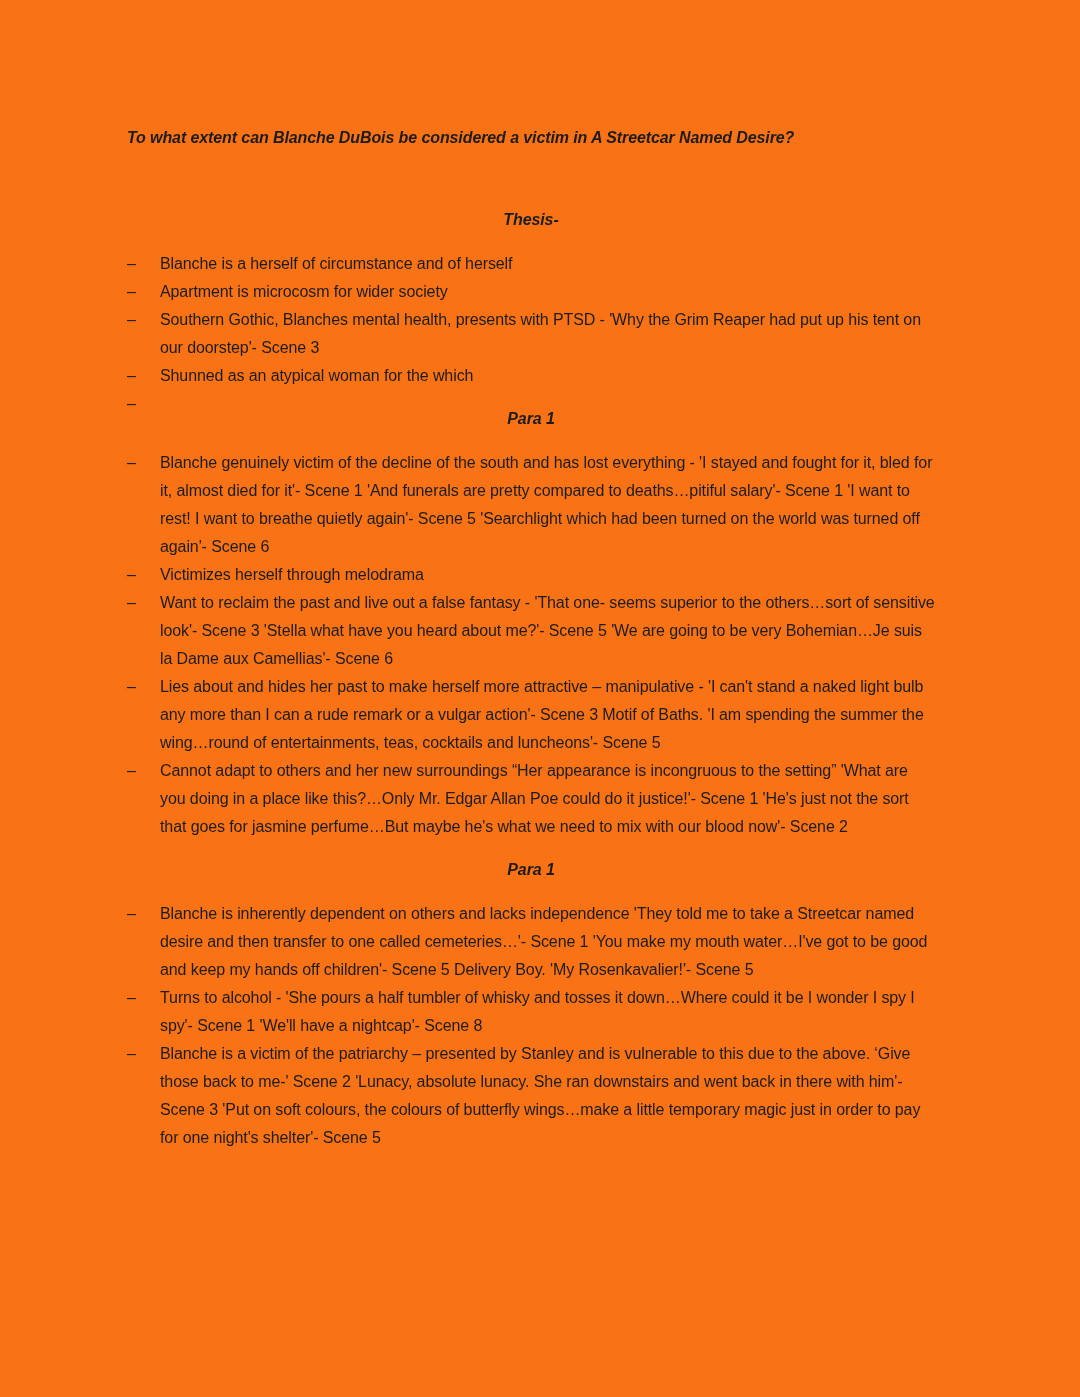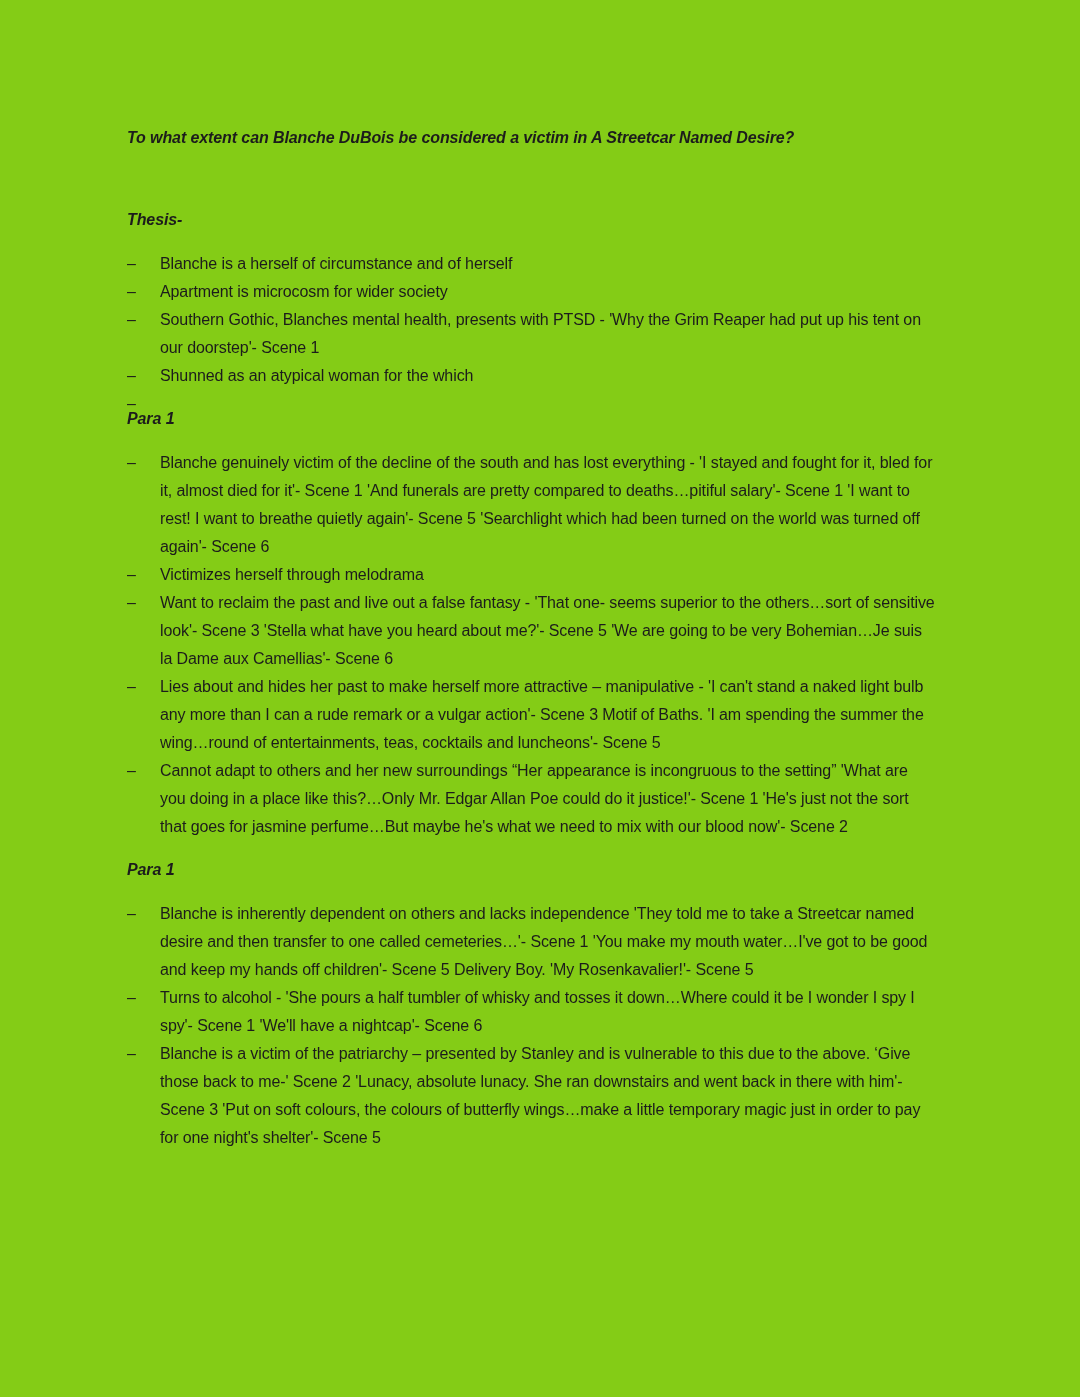--- a/index.html
+++ b/index.html
@@ -11,21 +11,21 @@
     width: 1080px;
     height: 1397px;
     font-family: "Liberation Sans", sans-serif;
     color: #1c1c1c;
     overflow: hidden;
   }
   .page {
     position: relative;
     width: 1080px;
     height: 1397px;
-    background: #84cc16;
+    background: #f97316;
   }
   .content {
     position: absolute;
     left: 127px;
     top: 124px;
     width: 808px;
   }
   .doc-title {
     font-size: 16px;
     line-height: 28px;
@@ -34,20 +34,21 @@
     margin: 0 0 54px 0;
     letter-spacing: -0.1px;
   }
   .section-heading {
     font-size: 16px;
     line-height: 28px;
     font-weight: bold;
     font-style: italic;
     margin: 15px 0 16px 0;
     letter-spacing: -0.1px;
+    text-align: center;
   }
   .bullet-list {
     margin: 0;
     padding: 0;
   }
   .bullet-item {
     position: relative;
     padding-left: 33px;
     font-size: 16px;
     line-height: 28px;
@@ -65,33 +66,33 @@
 <body style="color: rgb(28, 28, 28); background: rgb(255, 255, 255);">
 
 <div class="page">
   <div class="content">
     <h1 class="doc-title">To what extent can Blanche DuBois be considered a victim in A Streetcar Named Desire?</h1>
     <div id="sections">
         <h2 class="section-heading">Thesis-</h2>
         <div class="bullet-list">
           <div class="bullet-item"><span class="dash">–</span><span>Blanche is a herself of circumstance and of herself</span></div>
           <div class="bullet-item"><span class="dash">–</span><span>Apartment is microcosm for wider society</span></div>
-          <div class="bullet-item"><span class="dash">–</span><span>Southern Gothic, Blanches mental health, presents with PTSD - 'Why the Grim Reaper had put up his tent on our doorstep'- Scene 1</span></div>
+          <div class="bullet-item"><span class="dash">–</span><span>Southern Gothic, Blanches mental health, presents with PTSD - 'Why the Grim Reaper had put up his tent on our doorstep'- Scene 3</span></div>
           <div class="bullet-item"><span class="dash">–</span><span>Shunned as an atypical woman for the which</span></div>
           <div class="bullet-item"><span class="dash">–</span></div>
         </div>
         <h2 class="section-heading">Para 1</h2>
         <div class="bullet-list">
           <div class="bullet-item"><span class="dash">–</span><span>Blanche genuinely victim of the decline of the south and has lost everything - 'I stayed and fought for it, bled for it, almost died for it'- Scene 1 'And funerals are pretty compared to deaths…pitiful salary'- Scene 1 'I want to rest! I want to breathe quietly again'- Scene 5 'Searchlight which had been turned on the world was turned off again'- Scene 6</span></div>
           <div class="bullet-item"><span class="dash">–</span><span>Victimizes herself through melodrama</span></div>
           <div class="bullet-item"><span class="dash">–</span><span>Want to reclaim the past and live out a false fantasy - 'That one- seems superior to the others…sort of sensitive look'- Scene 3 'Stella what have you heard about me?'- Scene 5 'We are going to be very Bohemian…Je suis la Dame aux Camellias'- Scene 6</span></div>
           <div class="bullet-item"><span class="dash">–</span><span>Lies about and hides her past to make herself more attractive – manipulative - 'I can't stand a naked light bulb any more than I can a rude remark or a vulgar action'- Scene 3 Motif of Baths. 'I am spending the summer the wing…round of entertainments, teas, cocktails and luncheons'- Scene 5</span></div>
           <div class="bullet-item"><span class="dash">–</span><span>Cannot adapt to others and her new surroundings “Her appearance is incongruous to the setting” 'What are you doing in a place like this?…Only Mr. Edgar Allan Poe could do it justice!'- Scene 1 'He's just not the sort that goes for jasmine perfume…But maybe he's what we need to mix with our blood now'- Scene 2</span></div>
         </div>
         <h2 class="section-heading">Para 1</h2>
         <div class="bullet-list">
           <div class="bullet-item"><span class="dash">–</span><span>Blanche is inherently dependent on others and lacks independence 'They told me to take a Streetcar named desire and then transfer to one called cemeteries…'- Scene 1 'You make my mouth water…I've got to be good and keep my hands off children'- Scene 5 Delivery Boy. 'My Rosenkavalier!'- Scene 5</span></div>
-          <div class="bullet-item"><span class="dash">–</span><span>Turns to alcohol - 'She pours a half tumbler of whisky and tosses it down…Where could it be I wonder I spy I spy'- Scene 1 'We'll have a nightcap'- Scene 6</span></div>
+          <div class="bullet-item"><span class="dash">–</span><span>Turns to alcohol - 'She pours a half tumbler of whisky and tosses it down…Where could it be I wonder I spy I spy'- Scene 1 'We'll have a nightcap'- Scene 8</span></div>
           <div class="bullet-item"><span class="dash">–</span><span>Blanche is a victim of the patriarchy – presented by Stanley and is vulnerable to this due to the above. ‘Give those back to me-' Scene 2 'Lunacy, absolute lunacy. She ran downstairs and went back in there with him'- Scene 3 'Put on soft colours, the colours of butterfly wings…make a little temporary magic just in order to pay for one night's shelter'- Scene 5</span></div>
         </div>
       </div>
   </div>
 </div>
 
 </body></html>

